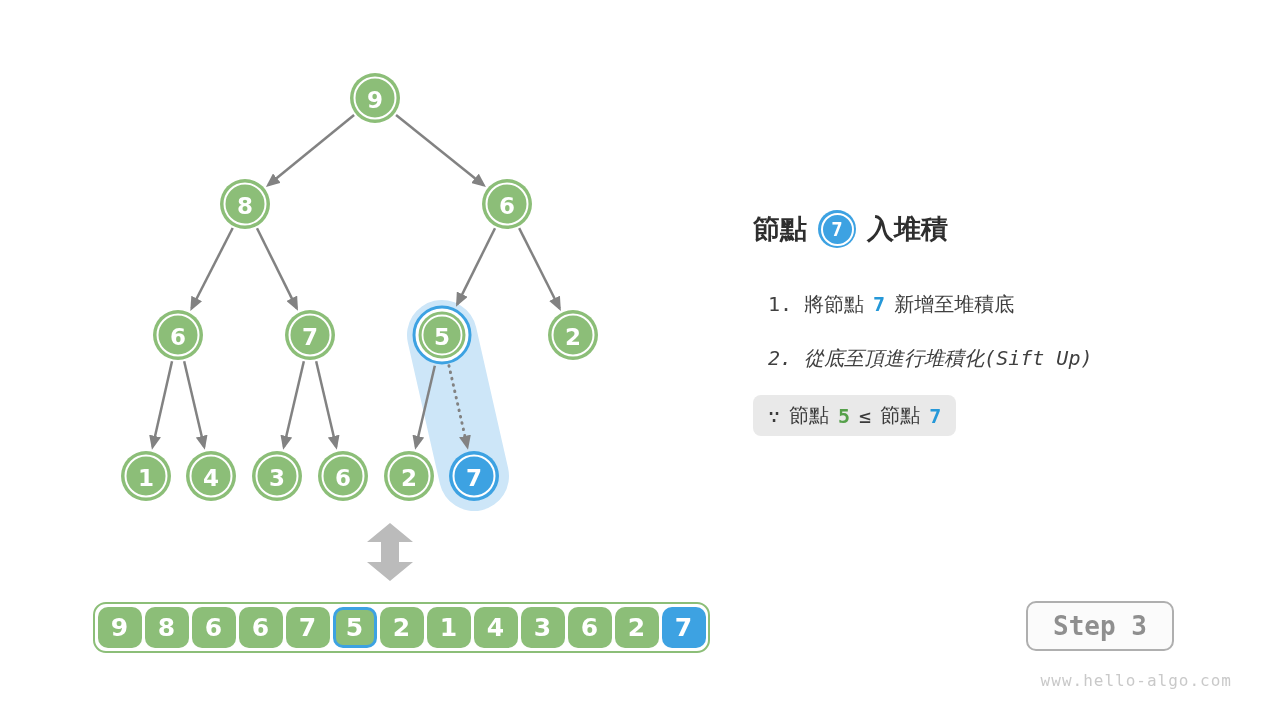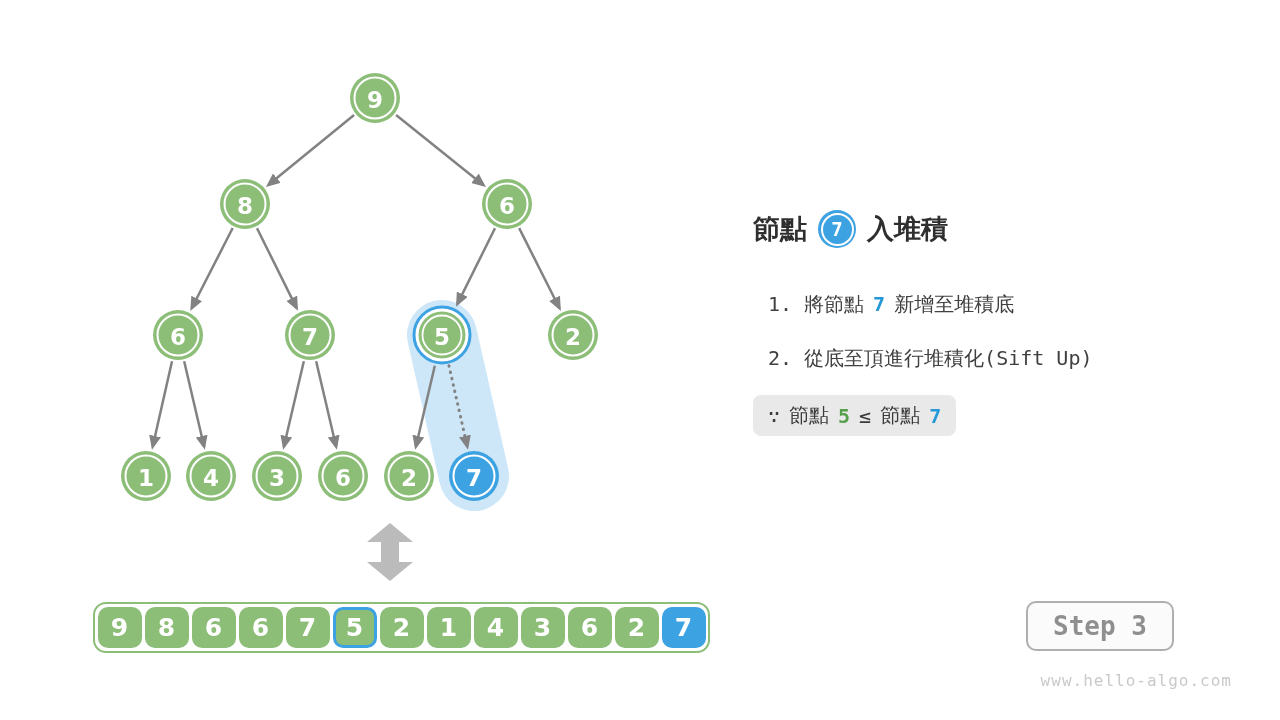--- a/index.html
+++ b/index.html
@@ -35,21 +35,21 @@
   }
   .step-line {
     position: absolute; left: 768px;
     font-size: 20px; color: #404040;
     font-family: "DejaVu Sans Mono", "Liberation Sans", sans-serif;
     white-space: nowrap;
   }
   .step-line .num { margin-right: 12px; }
   .step-line .hl-blue { color: #2598D8; font-weight: 700; margin: 0 9px; }
   .line-1 { top: 291px; }
-  .line-2 { top: 345px; }
+  .line-2 { top: 345px; font-style: italic; }
   .because-box {
     position: absolute; left: 753px; top: 395px;
     background: #E9E9E9; border-radius: 8px;
     padding: 7px 15px;
     font-size: 20px; color: #3a3a3a;
     font-family: "DejaVu Sans Mono", "Liberation Sans", sans-serif;
     display: flex; align-items: center; gap: 9px;
     white-space: nowrap;
   }
   .because-box .hl-green { color: #55A04A; font-weight: 700; }

